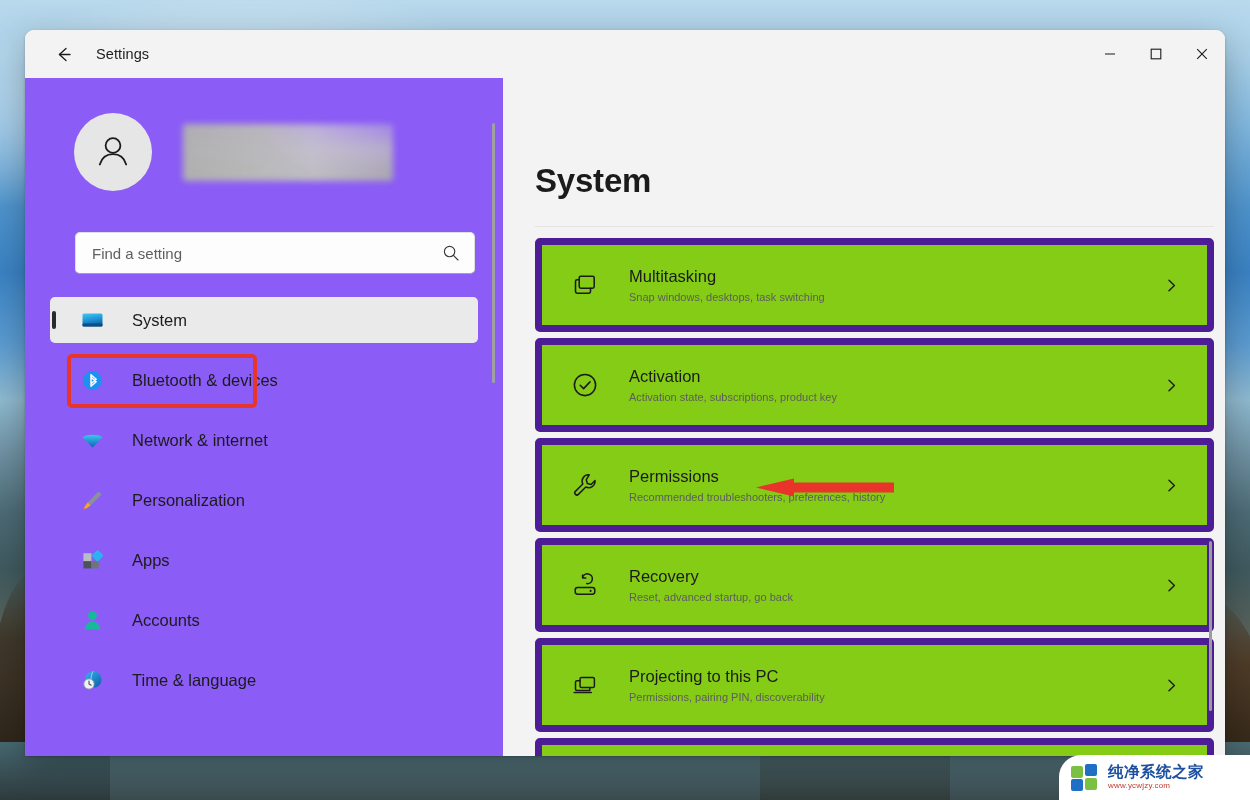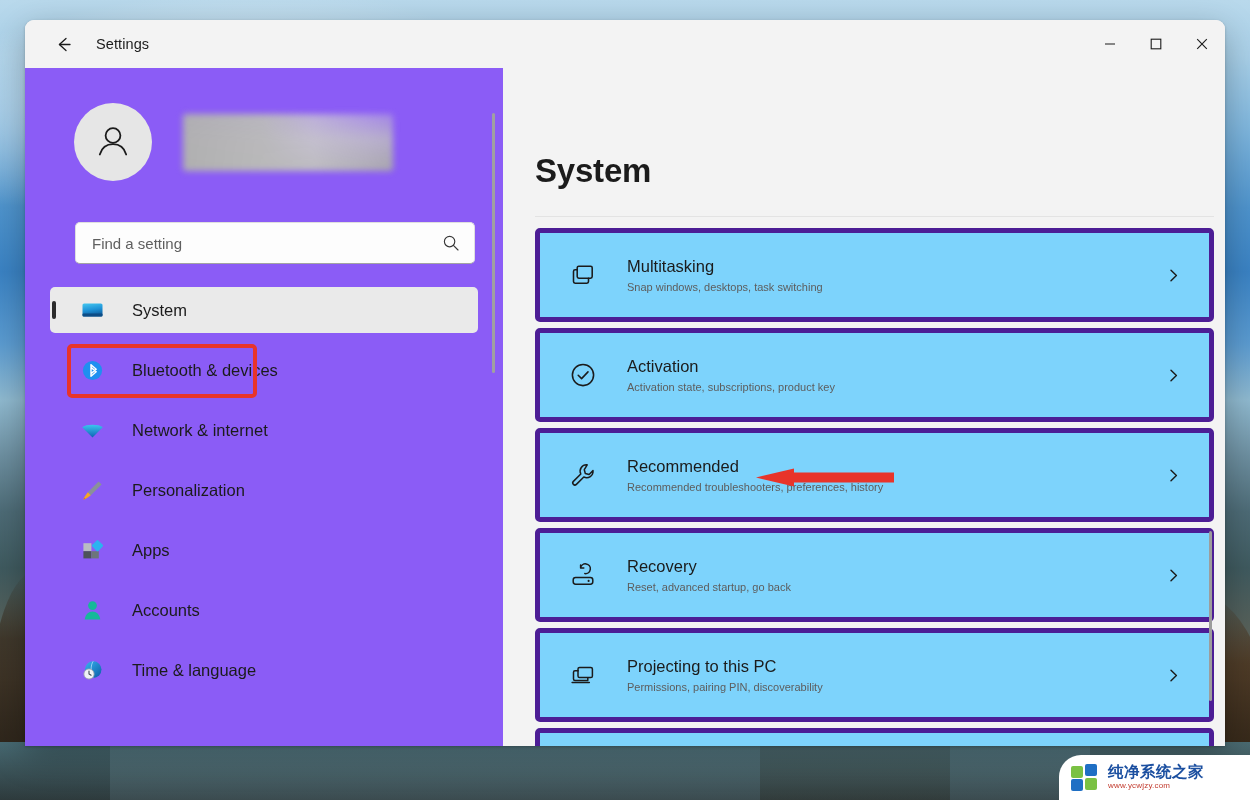--- a/index.html
+++ b/index.html
@@ -71,21 +71,21 @@
     position: absolute;
     left: 0; right: 0; bottom: 0; height: 58px;
     background: linear-gradient(to bottom, rgba(90,160,185,.55), rgba(60,120,150,.30));
     pointer-events: none;
   }
 
   
   #settings-window {
     position: absolute;
     left: 25px;
-    top: 20px;
+    top: 30px;
     width: 1200px;
     height: 726px;
     background: #f3f3f3;
     border-radius: 9px 9px 0 0;
     box-shadow: 0 10px 34px rgba(0,0,0,.28), 0 1px 3px rgba(0,0,0,.22);
     overflow: hidden;
     display: flex;
     flex-direction: column;
   }
 
@@ -264,22 +264,22 @@
     margin-top: 26px;
     width: 679px;
     height: 1px;
     background: #e3e3e3;
   }
   #cards {
     margin-top: 11px;
     width: 679px;
   }
   .card {
-    background: #7dd3fc;
-    border: 5px solid #4c1d95;
+    background: #84cc16;
+    border: 7px solid #4c1d95;
     border-radius: 5px;
     height: 94px;
     display: flex;
     align-items: center;
     margin-bottom: 6px;
     padding: 0 18px 0 27px;
     cursor: pointer;
     position: relative;
   }
   .card-icon {
@@ -592,21 +592,21 @@
             </span>
           </div>
 
           <div class="card">
             <span class="card-icon">
               <svg width="30" height="30" viewBox="0 0 30 30" fill="none">
                 <path d="M19.2 4.8 A6.4 6.4 0 0 0 12.8 14.0 L5.4 21.4 A2.1 2.1 0 0 0 8.4 24.4 L15.8 17.0 A6.4 6.4 0 0 0 25.0 10.6 L21.1 14.5 L17.3 13.5 L16.3 9.7 Z" stroke="#1b1b1b" stroke-width="1.5" stroke-linejoin="round" fill="none"></path>
               </svg>
             </span>
             <div class="card-text">
-              <div class="card-title">Recommended</div>
+              <div class="card-title">Permissions</div>
               <div class="card-sub">Recommended troubleshooters, preferences, history</div>
             </div>
             <span class="chevron">
               <svg width="17" height="17" viewBox="0 0 17 17" fill="none">
                 <path d="M6 3.3 L11.4 8.5 L6 13.7" stroke="#1b1b1b" stroke-width="1.45" stroke-linecap="round" stroke-linejoin="round"></path>
               </svg>
             </span>
           </div>
 
           <div class="card">

